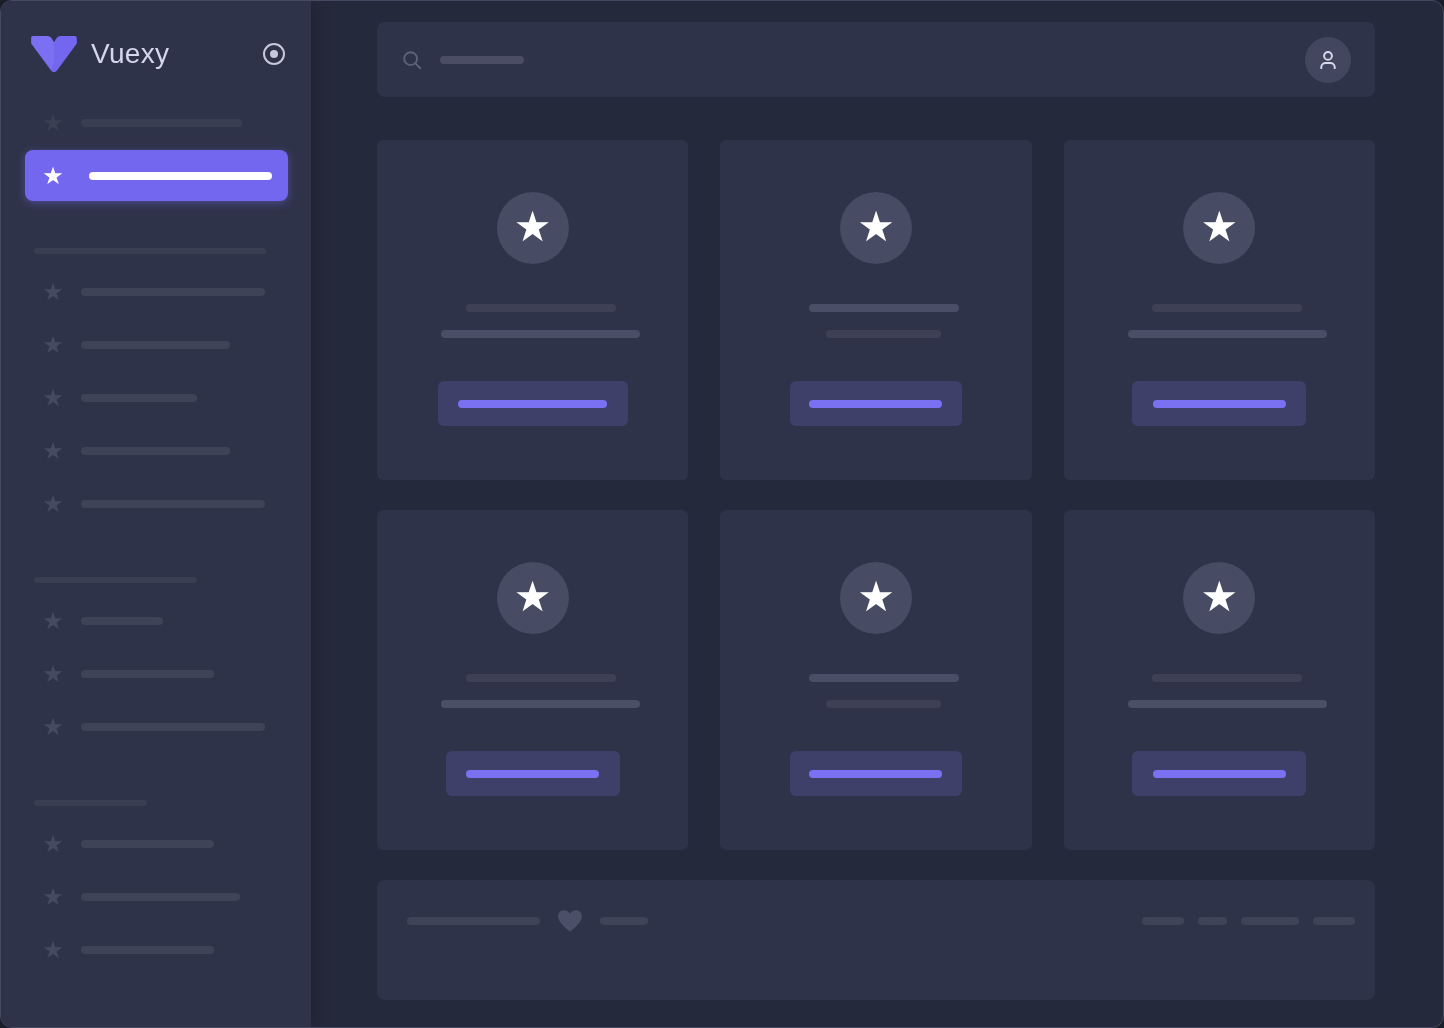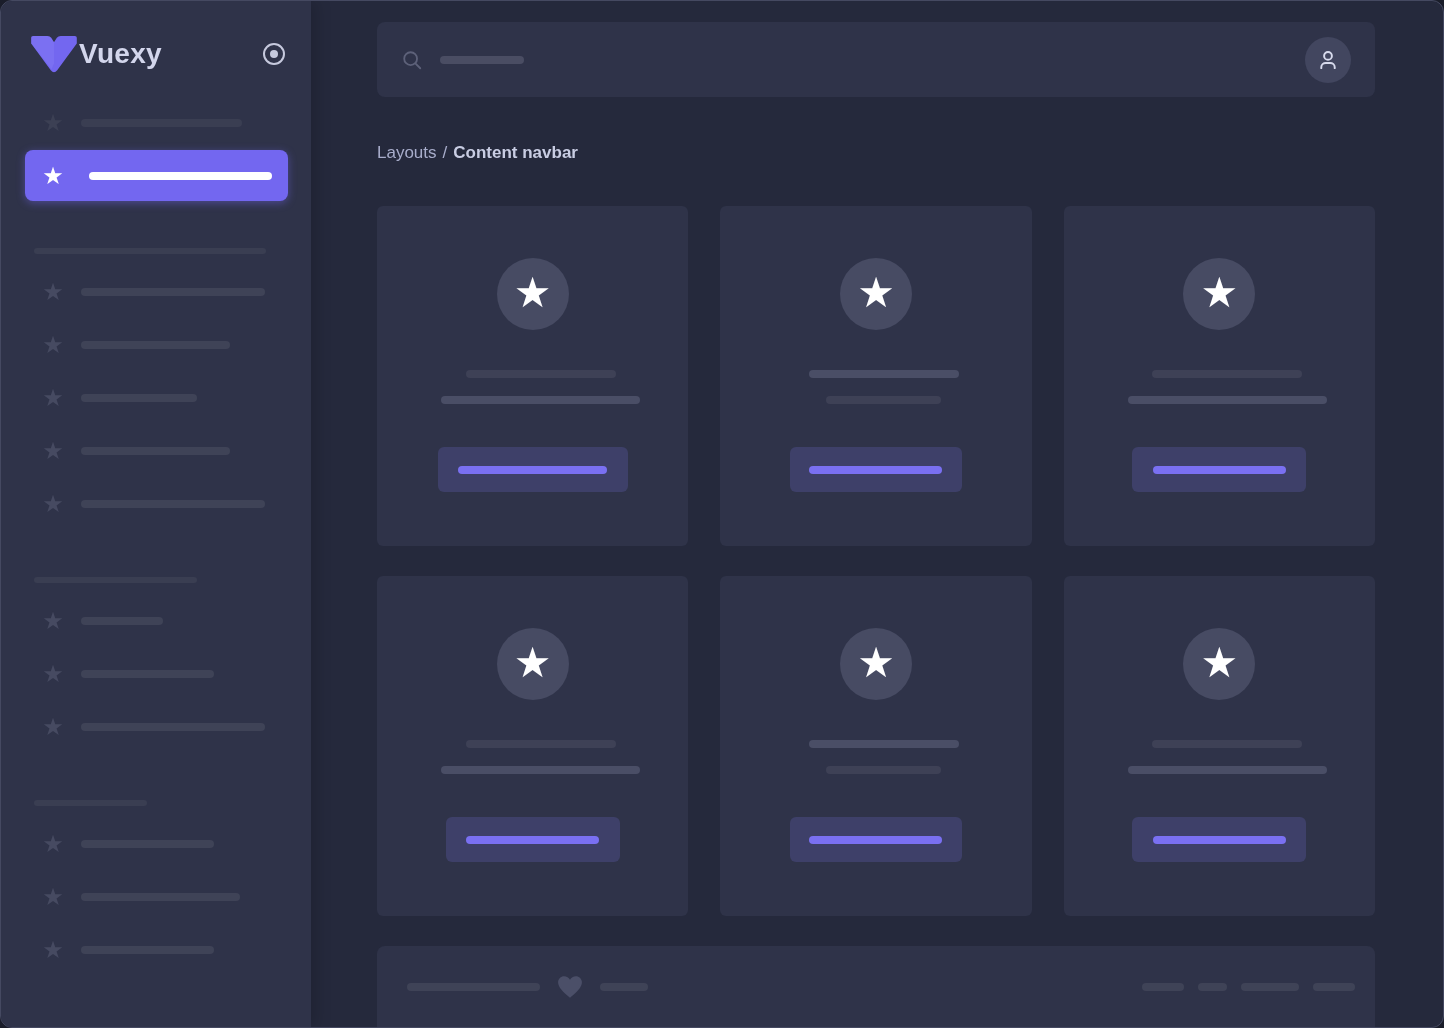--- a/index.html
+++ b/index.html
@@ -11,21 +11,21 @@
   }
   *{box-sizing:border-box;margin:0;padding:0}
   html,body{background:#1a1d2a}
   body{font-family:"Liberation Sans",sans-serif;width:1444px;height:1028px;overflow:hidden}
   .frame{width:1444px;height:1028px;border-radius:12px;border:1px solid #454961;
          overflow:hidden;display:flex;background:var(--bg)}
   
   .sidebar{width:310px;flex:0 0 310px;background:var(--panel);padding-top:29px;
            box-shadow:6px 0 14px rgba(0,0,0,.15);position:relative;z-index:2}
   .brand{display:flex;align-items:center;padding:0 26px 0 28px;height:48px}
-  .brand-name{margin-left:0;font-size:28px;font-weight:bold;color:var(--text-bright);
+  .brand-name{margin-left:12px;font-size:28px;font-weight:normal;color:var(--text-bright);
               letter-spacing:.3px;flex:1}
   .pin{width:22px;height:22px;border:2px solid #c6c9dd;border-radius:50%;position:relative;
        cursor:pointer;background:transparent}
   .pin::after{content:"";position:absolute;inset:5px;border-radius:50%;background:#c6c9dd}
   .side-nav{margin-top:18px}
   .side-item{height:53px;display:flex;align-items:center;padding:0 24px 0 40px;cursor:pointer}
   .star-icon{font-family:"DejaVu Sans",sans-serif;font-size:24px;line-height:1;width:24px;
              text-align:center;color:var(--star-muted)}
   .star-icon::before{content:"★"}
   .sk-line{height:8px;border-radius:8px;background:var(--line-sidebar);margin-left:16px}
@@ -170,23 +170,20 @@
       <button class="avatar">
         <span style="display:flex">
           <svg width="26" height="26" viewBox="0 0 24 24" fill="none" stroke="#d7daec" stroke-width="1.8" stroke-linecap="round">
             <circle cx="12" cy="8.2" r="3.6"></circle>
             <path d="M5.8 19.5 v-0.8 c0-2.2 1.9-3.9 4.2-3.9 h4 c2.3 0 4.2 1.7 4.2 3.9 v0.8"></path>
           </svg>
         </span>
       </button>
     </div>
 
-    <div class="breadcrumb">
-      <span class="crumb">Layouts</span><span class="sep">/</span><span class="current">Content navbar</span>
-    </div>
 
     <div class="grid">
 
     <div class="card">
           <div class="card-avatar">
             <span class="star-icon"></span>
           </div>
           <span class="sk-line card-line l1 tone-dark" style="width: 150px;"></span>
           <span class="sk-line card-line l2 tone-light" style="width: 199px;"></span>
           <button class="card-button" style="width: 190px;">

